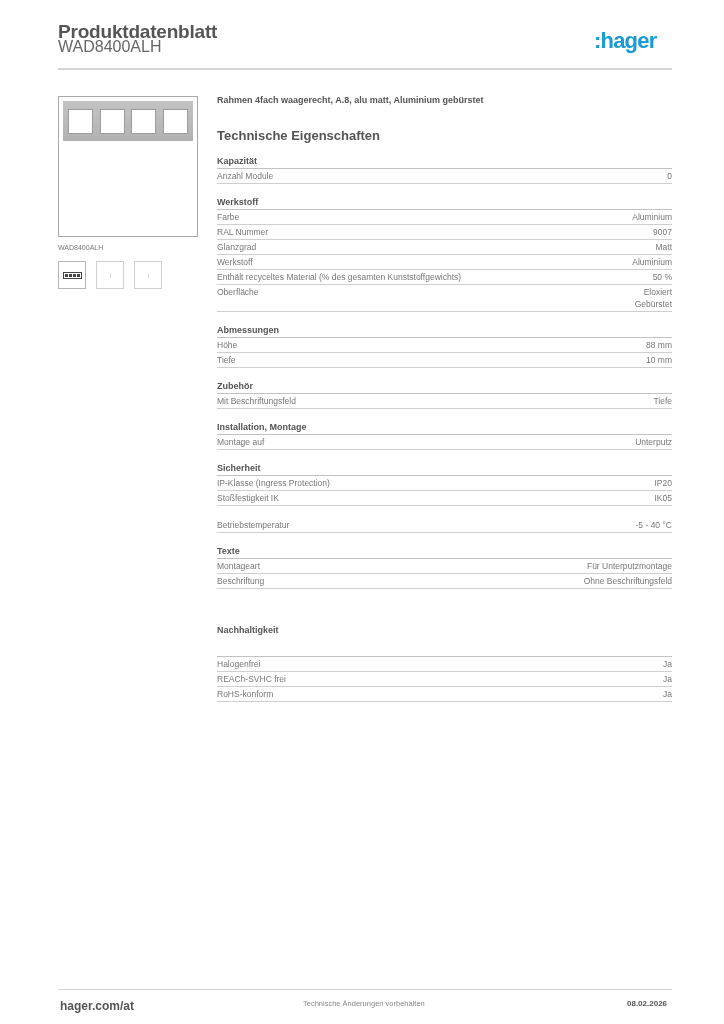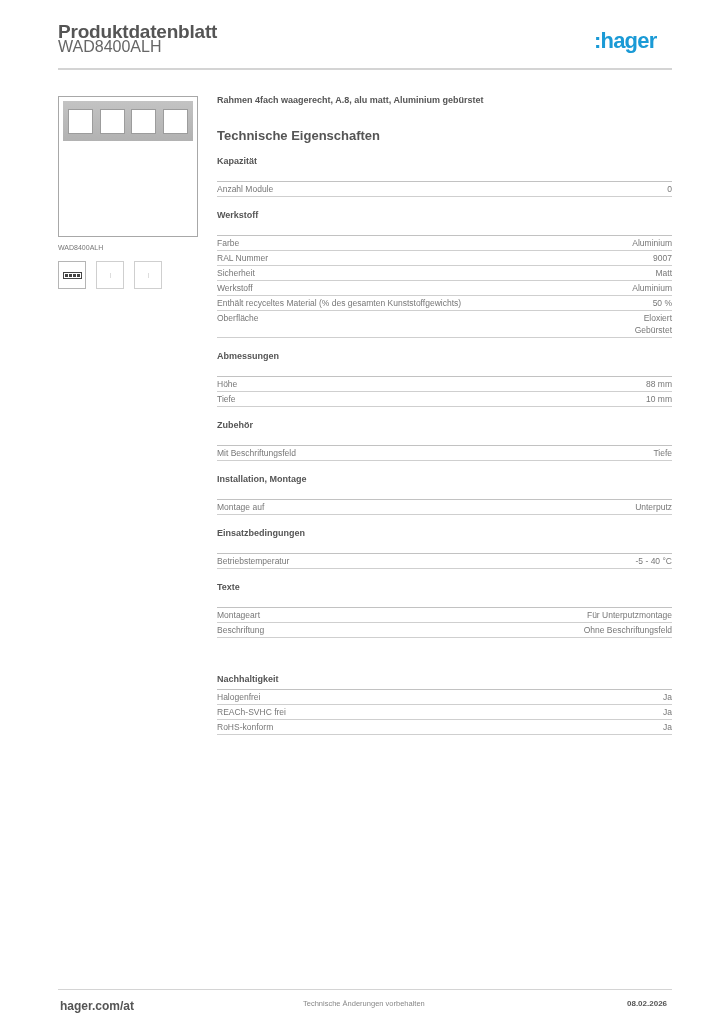--- a/index.html
+++ b/index.html
@@ -50,21 +50,21 @@
     .mini-frame span { width: 3px; height: 3px; background: #444; }
     .thumb-dot { width: 1px; height: 5px; background: #ddd; }
 
     
     .content { position: absolute; left: 217px; top: 93px; width: 455px; }
     .subtitle { font-size: 9px; font-weight: bold; color: #555; height: 14px; line-height: 14px; }
     .tech-title { font-size: 13px; font-weight: bold; color: #555; margin-top: 22px; height: 14px; line-height: 14px; }
     .section { margin-top: 12px; }
     .section-title {
       font-size: 9px; font-weight: bold; color: #555; height: 12px; line-height: 12px;
-      border-bottom: 1.5px solid #c2c2c2; padding-bottom: 14px;
+      border-bottom: 1.5px solid #c2c2c2; padding-bottom: 1px;
     }
     .row {
       display: flex; justify-content: space-between; align-items: flex-start;
       font-size: 8.5px; color: #777; border-bottom: 1.5px solid #cfcfcf;
       line-height: 12px; padding: 1px 0 1px 0;
     }
     .row .val { text-align: right; white-space: pre-line; }
     .row.tall { min-height: 24px; }
 
     
@@ -127,21 +127,21 @@
     <div class="section-title">Werkstoff</div>
     <div class="row">
         <span>Farbe</span>
         <span class="val">Aluminium</span>
       </div>
     <div class="row">
         <span>RAL Nummer</span>
         <span class="val">9007</span>
       </div>
     <div class="row">
-        <span>Sicherheit</span>
+        <span>Glanzgrad</span>
         <span class="val">Matt</span>
       </div>
     <div class="row">
         <span>Werkstoff</span>
         <span class="val">Aluminium</span>
       </div>
     <div class="row">
         <span>Enthält recyceltes Material (% des gesamten Kunststoffgewichts)</span>
         <span class="val">50 %</span>
       </div>
@@ -173,43 +173,53 @@
   </div>
 
   <div class="section">
     <div class="section-title">Installation, Montage</div>
     <div class="row">
         <span>Montage auf</span>
         <span class="val">Unterputz</span>
       </div>
   </div>
 
-
-  <div class="section">
-    <div class="section-title">Einsatzbedingungen</div>
+  <div class="section">
+    <div class="section-title">Sicherheit</div>
+    <div class="row">
+        <span>IP-Klasse (Ingress Protection)</span>
+        <span class="val">IP20</span>
+      </div>
+    <div class="row">
+        <span>Stoßfestigkeit IK</span>
+        <span class="val">IK05</span>
+      </div>
+  </div>
+
+  <div class="section">
     <div class="row">
         <span>Betriebstemperatur</span>
         <span class="val">-5 - 40 °C</span>
       </div>
   </div>
 
   <div class="section">
     <div class="section-title">Texte</div>
     <div class="row">
         <span>Montageart</span>
         <span class="val">Für Unterputzmontage</span>
       </div>
     <div class="row">
         <span>Beschriftung</span>
         <span class="val">Ohne Beschriftungsfeld</span>
       </div>
   </div>
 
   <div class="section">
-    <div class="section-title" style="padding-bottom:4px;margin-top:35px;">Nachhaltigkeit</div>
+    <div class="section-title" style="padding-bottom:20px;margin-top:35px;">Nachhaltigkeit</div>
     <div class="row">
         <span>Halogenfrei</span>
         <span class="val">Ja</span>
       </div>
     <div class="row">
         <span>REACh-SVHC frei</span>
         <span class="val">Ja</span>
       </div>
     <div class="row">
         <span>RoHS-konform</span>

